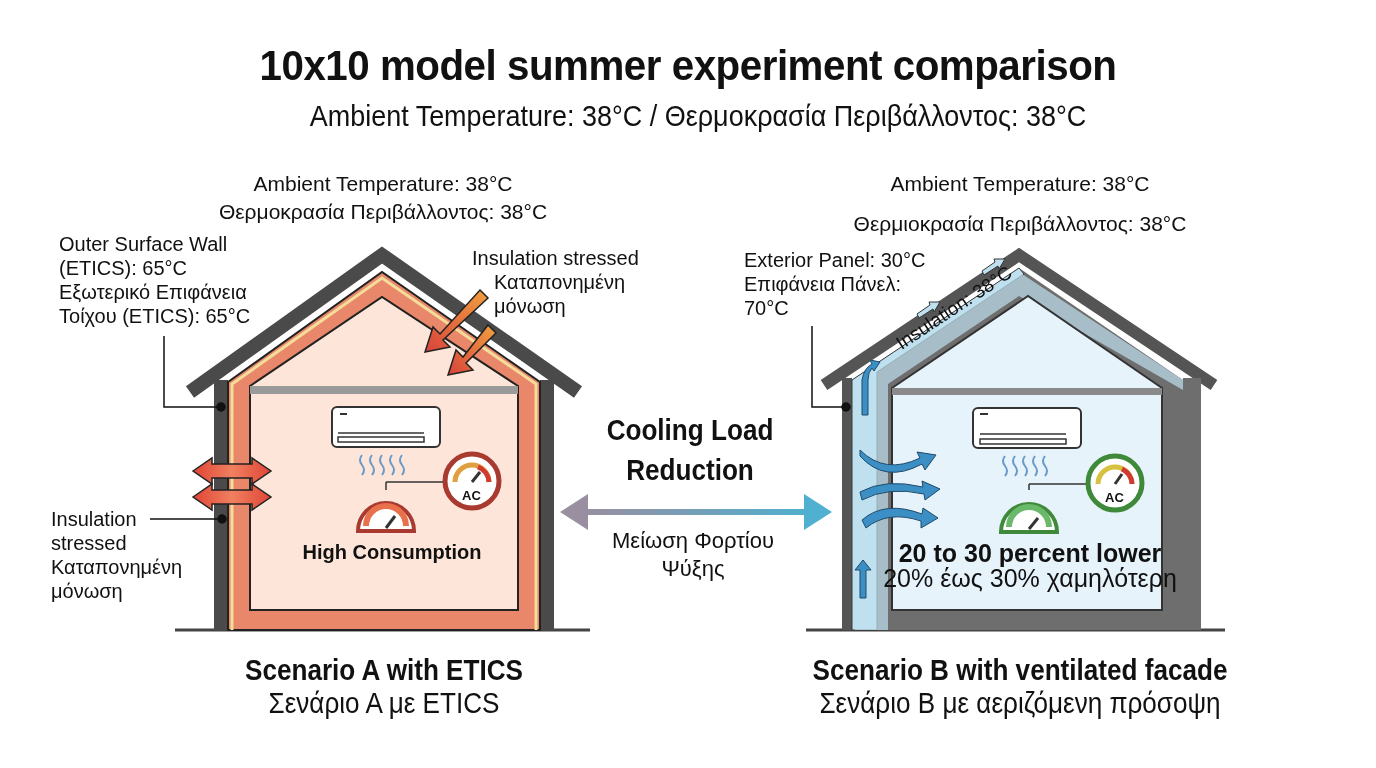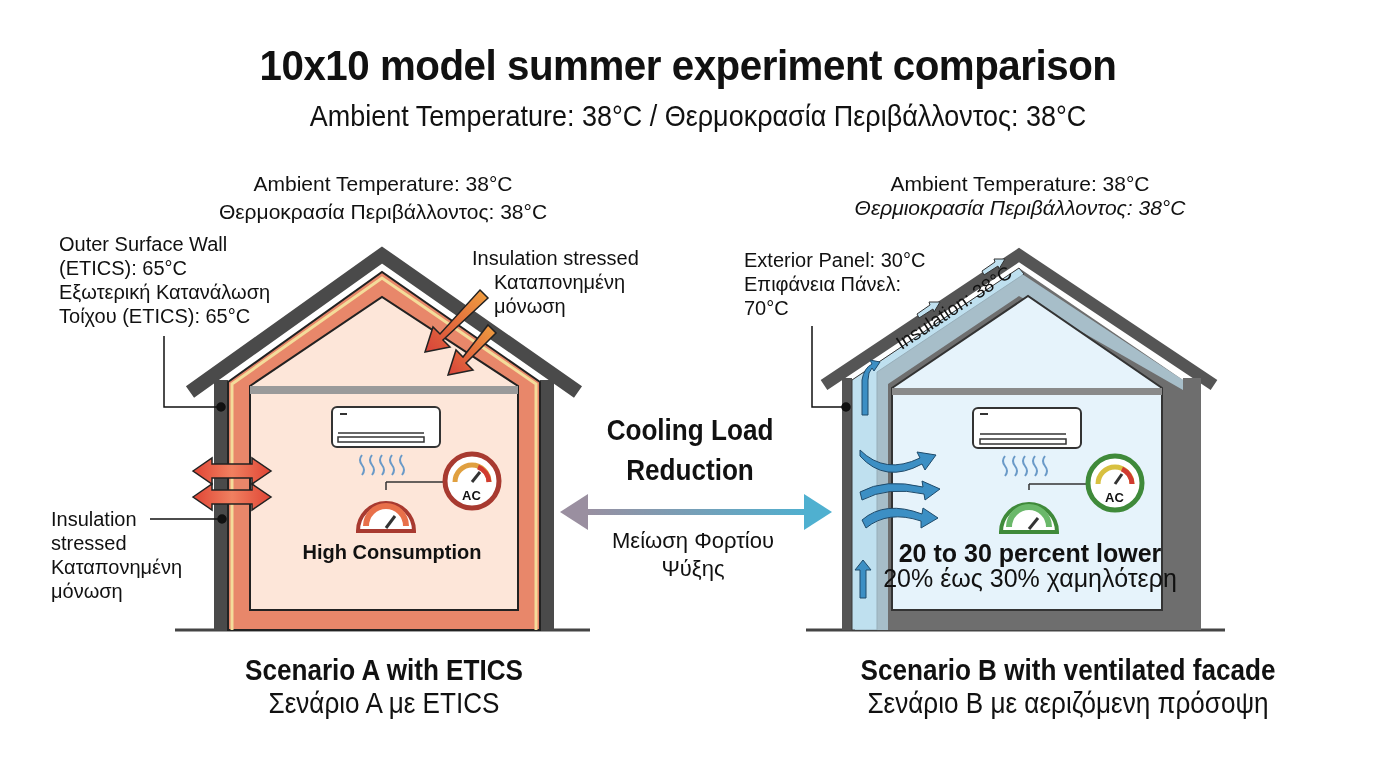--- a/index.html
+++ b/index.html
@@ -158,21 +158,21 @@
   </g>
 </svg>
 
 <div class="abs lbl center" style="left:200px; width:366px; top:172px; font-size:21px;">
   <div>Ambient Temperature: 38°C</div>
   <div style="margin-top:4px;">Θερμοκρασία Περιβάλλοντος: 38°C</div>
 </div>
 <div class="abs lbl" style="left:59px; top:232px;">
   <div>Outer Surface Wall</div>
   <div>(ETICS): 65°C</div>
-  <div>Εξωτερική Κατανάλωση</div>
+  <div>Εξωτερικό Επιφάνεια</div>
   <div>Τοίχου (ETICS): 65°C</div>
 </div>
 <div class="abs lbl" style="left:472px; top:246px;">
   <div>Insulation stressed</div>
   <div style="padding-left:22px;">Καταπονημένη</div>
   <div style="padding-left:22px;">μόνωση</div>
 </div>
 <div class="abs lbl" style="left:51px; top:507px;">
   <div>Insulation</div>
   <div>stressed</div>
@@ -192,29 +192,29 @@
   <div>Cooling Load</div>
   <div>Reduction</div>
 </div>
 <div class="abs center" style="left:580px; width:226px; top:527px; font-size:22px; line-height:28px;">
   <div>Μείωση Φορτίου</div>
   <div>Ψύξης</div>
 </div>
 
 <div class="abs lbl center" style="left:830px; width:380px; top:172px; font-size:21px;">
   <div>Ambient Temperature: 38°C</div>
-  <div style="margin-top:0;font-style:italic;">Θερμιοκρασία Περιβάλλοντος: 38°C</div>
+  <div style="margin-top:16px;">Θερμιοκρασία Περιβάλλοντος: 38°C</div>
 </div>
 <div class="abs lbl" style="left:744px; top:248px;">
   <div>Exterior Panel: 30°C</div>
   <div>Επιφάνεια Πάνελ:</div>
   <div>70°C</div>
 </div>
 <div class="abs" style="left:892px; top:336px; font-size:19px; transform:rotate(-33.5deg); transform-origin:0 0; white-space:nowrap;">Insulation: 38°C</div>
 <div class="abs center" style="left:880px; width:300px; top:541px; font-size:25px; line-height:25px;">
   <div class="bold">20 to 30 percent lower</div>
   <div>20% έως 30% χαμηλότερη</div>
 </div>
 <div class="abs bold" style="left:1105px; top:490px; font-size:13px;">AC</div>
-<div class="abs" style="left:788px; width:560px; top:654px;">
+<div class="abs" style="left:740px; width:560px; top:654px;">
   <div class="scen-title">Scenario B with ventilated facade</div>
   <div class="scen-sub">Σενάριο Β με αεριζόμενη πρόσοψη</div>
 </div>
 
 </body></html>

